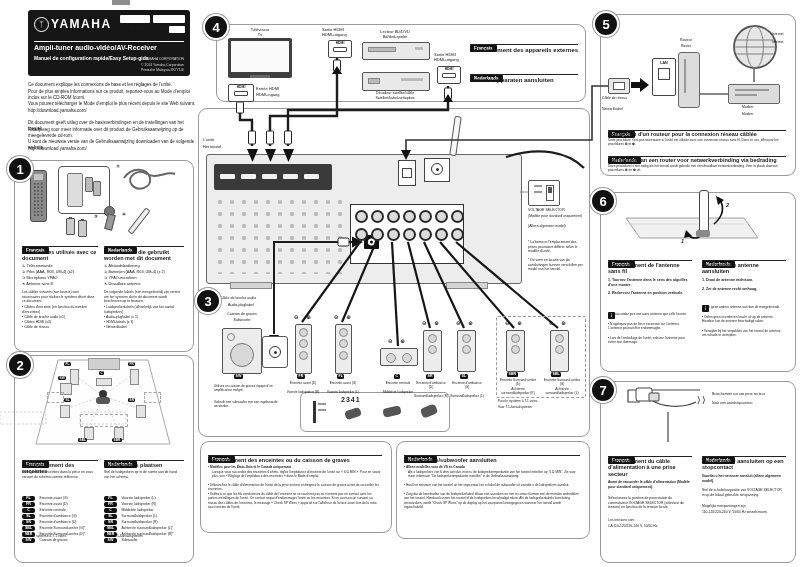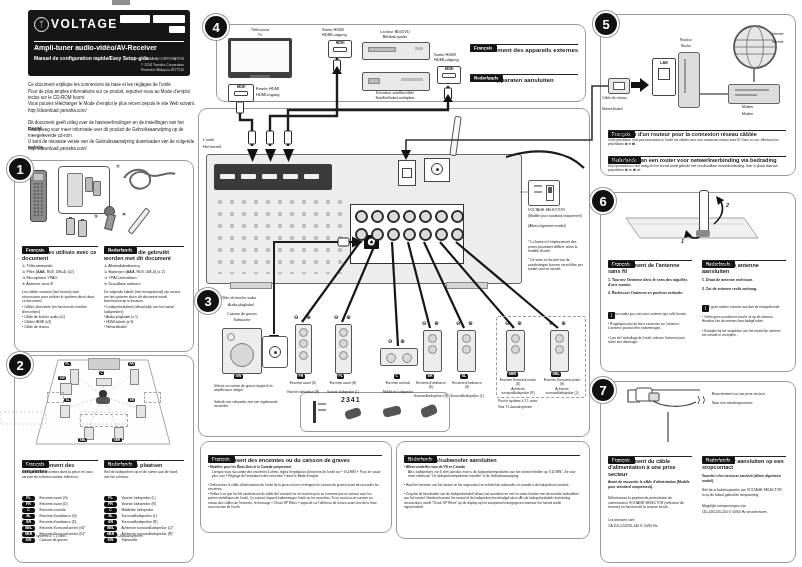--- a/index.html
+++ b/index.html
@@ -161,21 +161,21 @@
     <path d="M668,412 L668,442"></path>
     <path d="M652,400 C662,408 684,408 696,402"></path>
     <path d="M698,396 q3,4 0,8 M703,396 q3,4 0,8" stroke-width="0.9"></path>
   </g>
   <rect x="636" y="388" width="16" height="13" rx="2" fill="#fff" stroke="#444"></rect>
   <rect x="649" y="393" width="10" height="8" rx="1" fill="#ddd" stroke="#444"></rect>
 </svg>
 
 <div class="abs" style="left:28px;top:10px;width:162px;height:66px;background:#161616;border-radius:3px;z-index:6">
   <div class="abs" style="left:6px;top:7px;width:13px;height:13px;border:1.5px solid #fff;border-radius:50%;display:flex;align-items:center;justify-content:center;color:#fff;font-size:8px">ᛉ</div>
-  <div class="abs" style="left:23px;top:7px;color:#fff;font-size:12px;font-weight:bold;letter-spacing:1.5px">VOLTAGE</div>
+  <div class="abs" style="left:23px;top:7px;color:#fff;font-size:12px;font-weight:bold;letter-spacing:1.5px">YAMAHA</div>
   <div class="abs" style="left:92px;top:5px;width:30px;height:8px;background:#fff;border-radius:1px;text-align:center">
     <span style="font-size:4.5px;font-weight:bold">Français</span>
   </div>
   <div class="abs" style="left:125px;top:5px;width:32px;height:8px;background:#fff;border-radius:1px;text-align:center">
     <span style="font-size:4.5px;font-weight:bold">Nederlands</span>
   </div>
   <div class="abs" style="left:141px;top:16px;width:16px;height:7px;background:#fff;border-radius:1px;text-align:center">
     <span style="font-size:4.5px;font-weight:bold">G</span>
   </div>
   <div class="abs" style="left:6px;top:31px;width:150px;border-top:0.8px solid #fff"></div>

